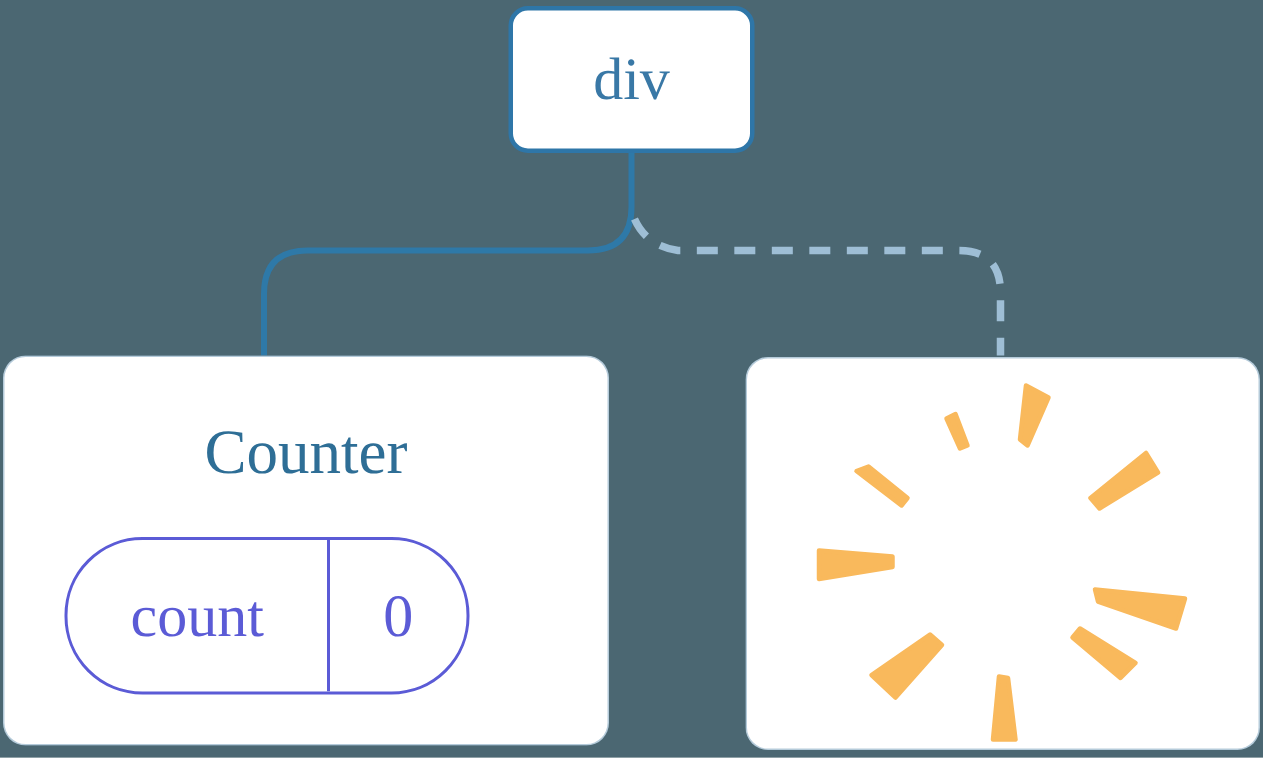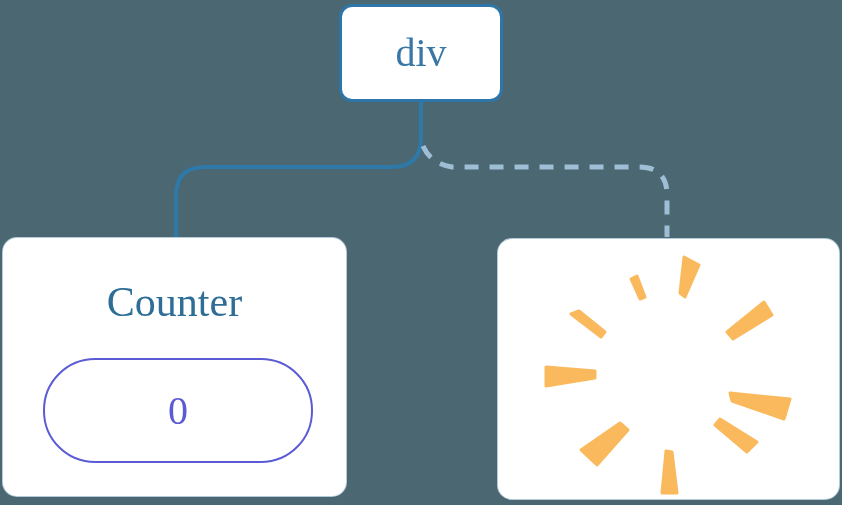--- a/index.html
+++ b/index.html
@@ -45,21 +45,21 @@
     justify-content: center;
   }
   .root-label {
     color: var(--root_label, #3978A6);
     font-size: 40px;
     font-weight: 500;
     line-height: 1;
   }
   .node-counter {
     left: 2px; top: 237px;
-    width: 345px; height: 260px;
+    width: 404px; height: 260px;
     border: 1px solid rgba(120,160,188,0.55);
     border-radius: 15px;
   }
   .counter-title {
     position: absolute;
     left: 0; top: 40px;
     width: 100%;
     text-align: center;
     color: var(--counter_title, #2E6E96);
     font-size: 42px;
@@ -117,20 +117,21 @@
     <path class="edge-dashed" d="M 423 146 Q 431 164 452 167 L 639 167 Q 667 167 667 195 L 667 237"></path>
   </svg>
 
   <div class="node node-root">
     <span class="root-label">div</span>
   </div>
 
   <div class="node node-counter">
     <div class="counter-title">Counter</div>
     <div class="state-pill">
+      <div class="pill-cell pill-key">count</div>
       <div class="pill-cell pill-value">0</div>
     </div>
   </div>
 
   <div class="node node-removed">
     <svg class="burst" viewBox="0 0 343 262" aria-hidden="true">
       <polygon points="133,40 139,37 147,58 142,60"></polygon>
       <polygon points="186,18 201,26 187,58 182,54"></polygon>
       <polygon points="266,63 274,76 235,100 229,93"></polygon>
       <polygon points="73,75 81,72 107,93 103,98"></polygon>

